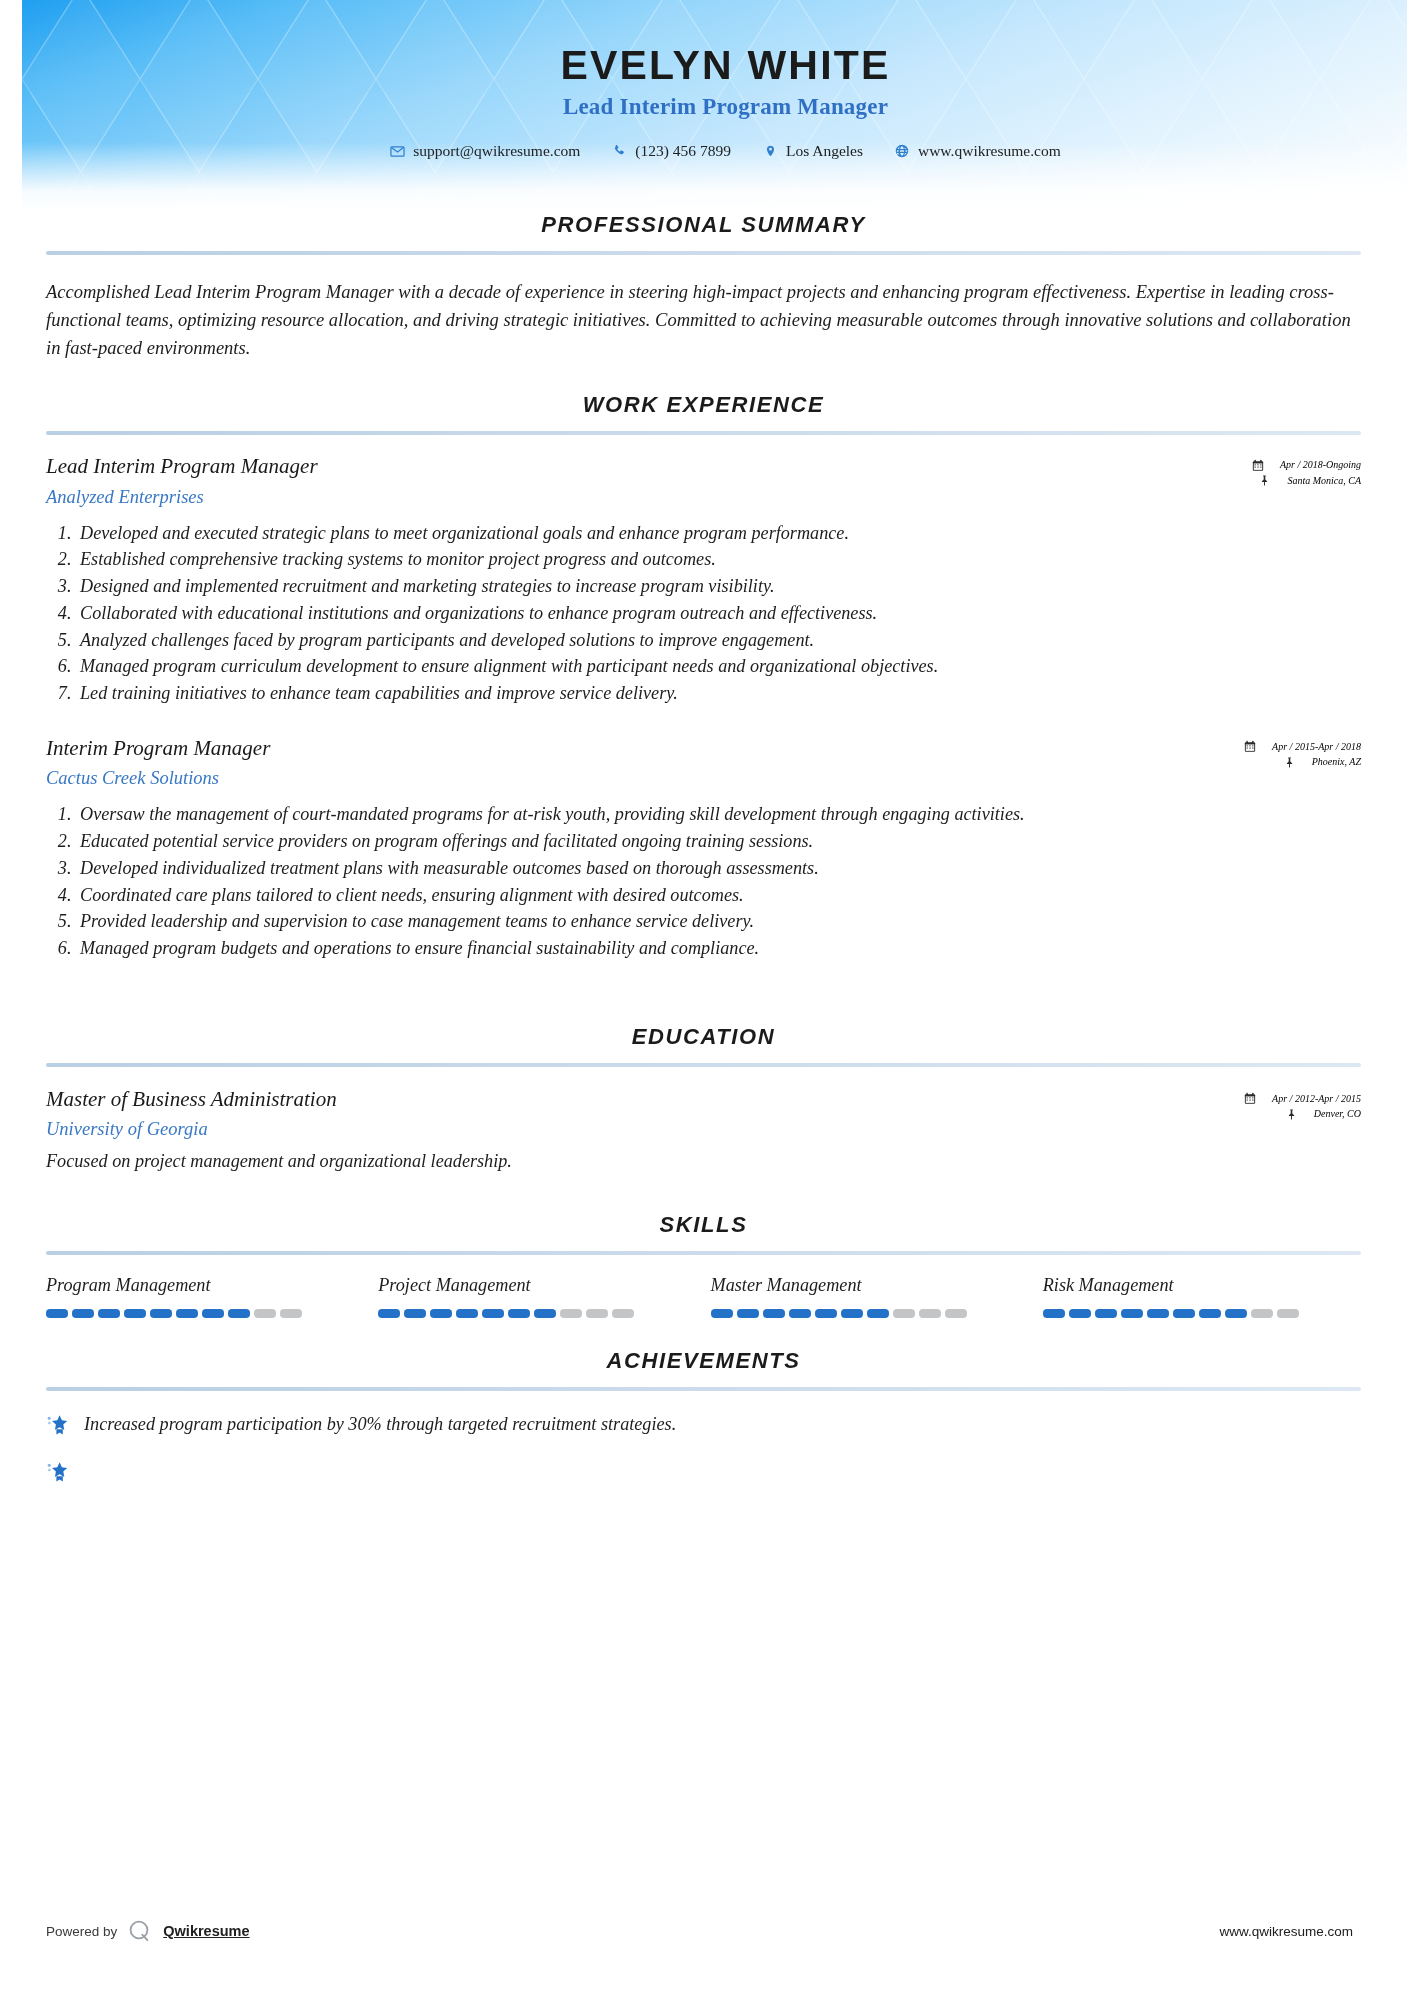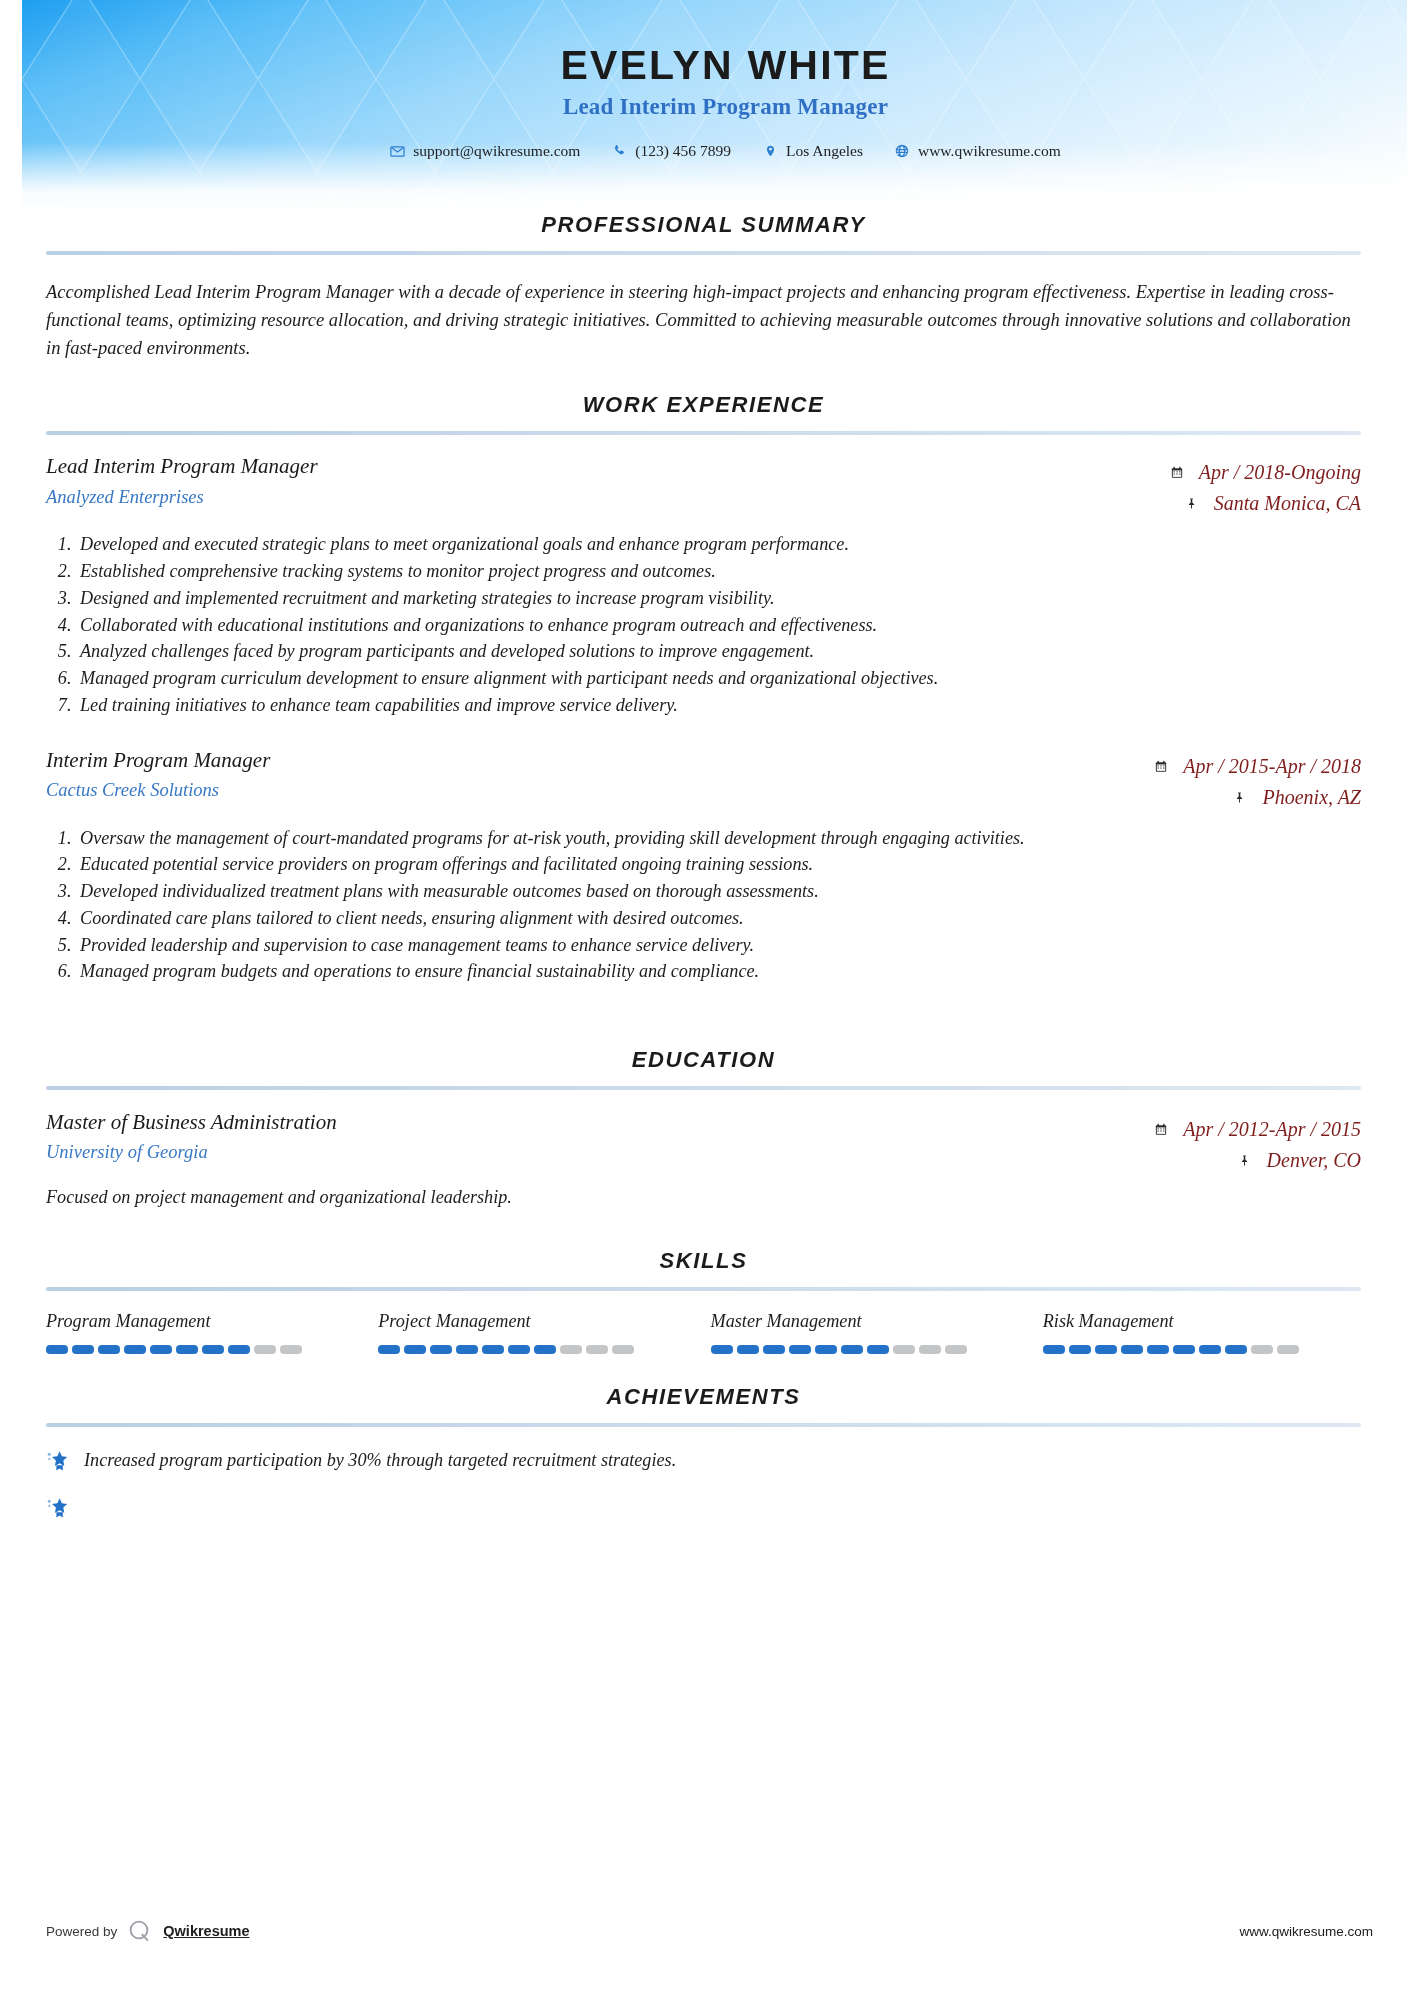--- a/index.html
+++ b/index.html
@@ -137,22 +137,22 @@
   }
   .job-meta {
     text-align: right;
     padding-top: 4px;
   }
   .meta-line {
     display: flex;
     align-items: center;
     justify-content: flex-end;
     gap: 16px;
-    font-size: 20px;
-    color: #7f1d1d;
+    font-size: 10px;
+    color: #000000;
     line-height: 1.55;
   }
   .meta-line .ic {
     display: inline-flex;
     width: 12px;
     height: 13px;
     color: #2a2a2a;
   }
   .meta-line .ic svg { display: block; }
 
@@ -215,21 +215,21 @@
   .ach-text {
     font-size: 18.2px;
     color: #1d1d1d;
     line-height: 1.4;
   }
 
   
   .footer {
     position: absolute;
     left: 46px;
-    right: 34px;
+    right: 54px;
     bottom: 46px;
     display: flex;
     justify-content: space-between;
     align-items: center;
     font-family: "Liberation Sans", sans-serif;
     font-size: 13.5px;
     color: #3a3a3a;
   }
   .footer-left {
     display: flex;

